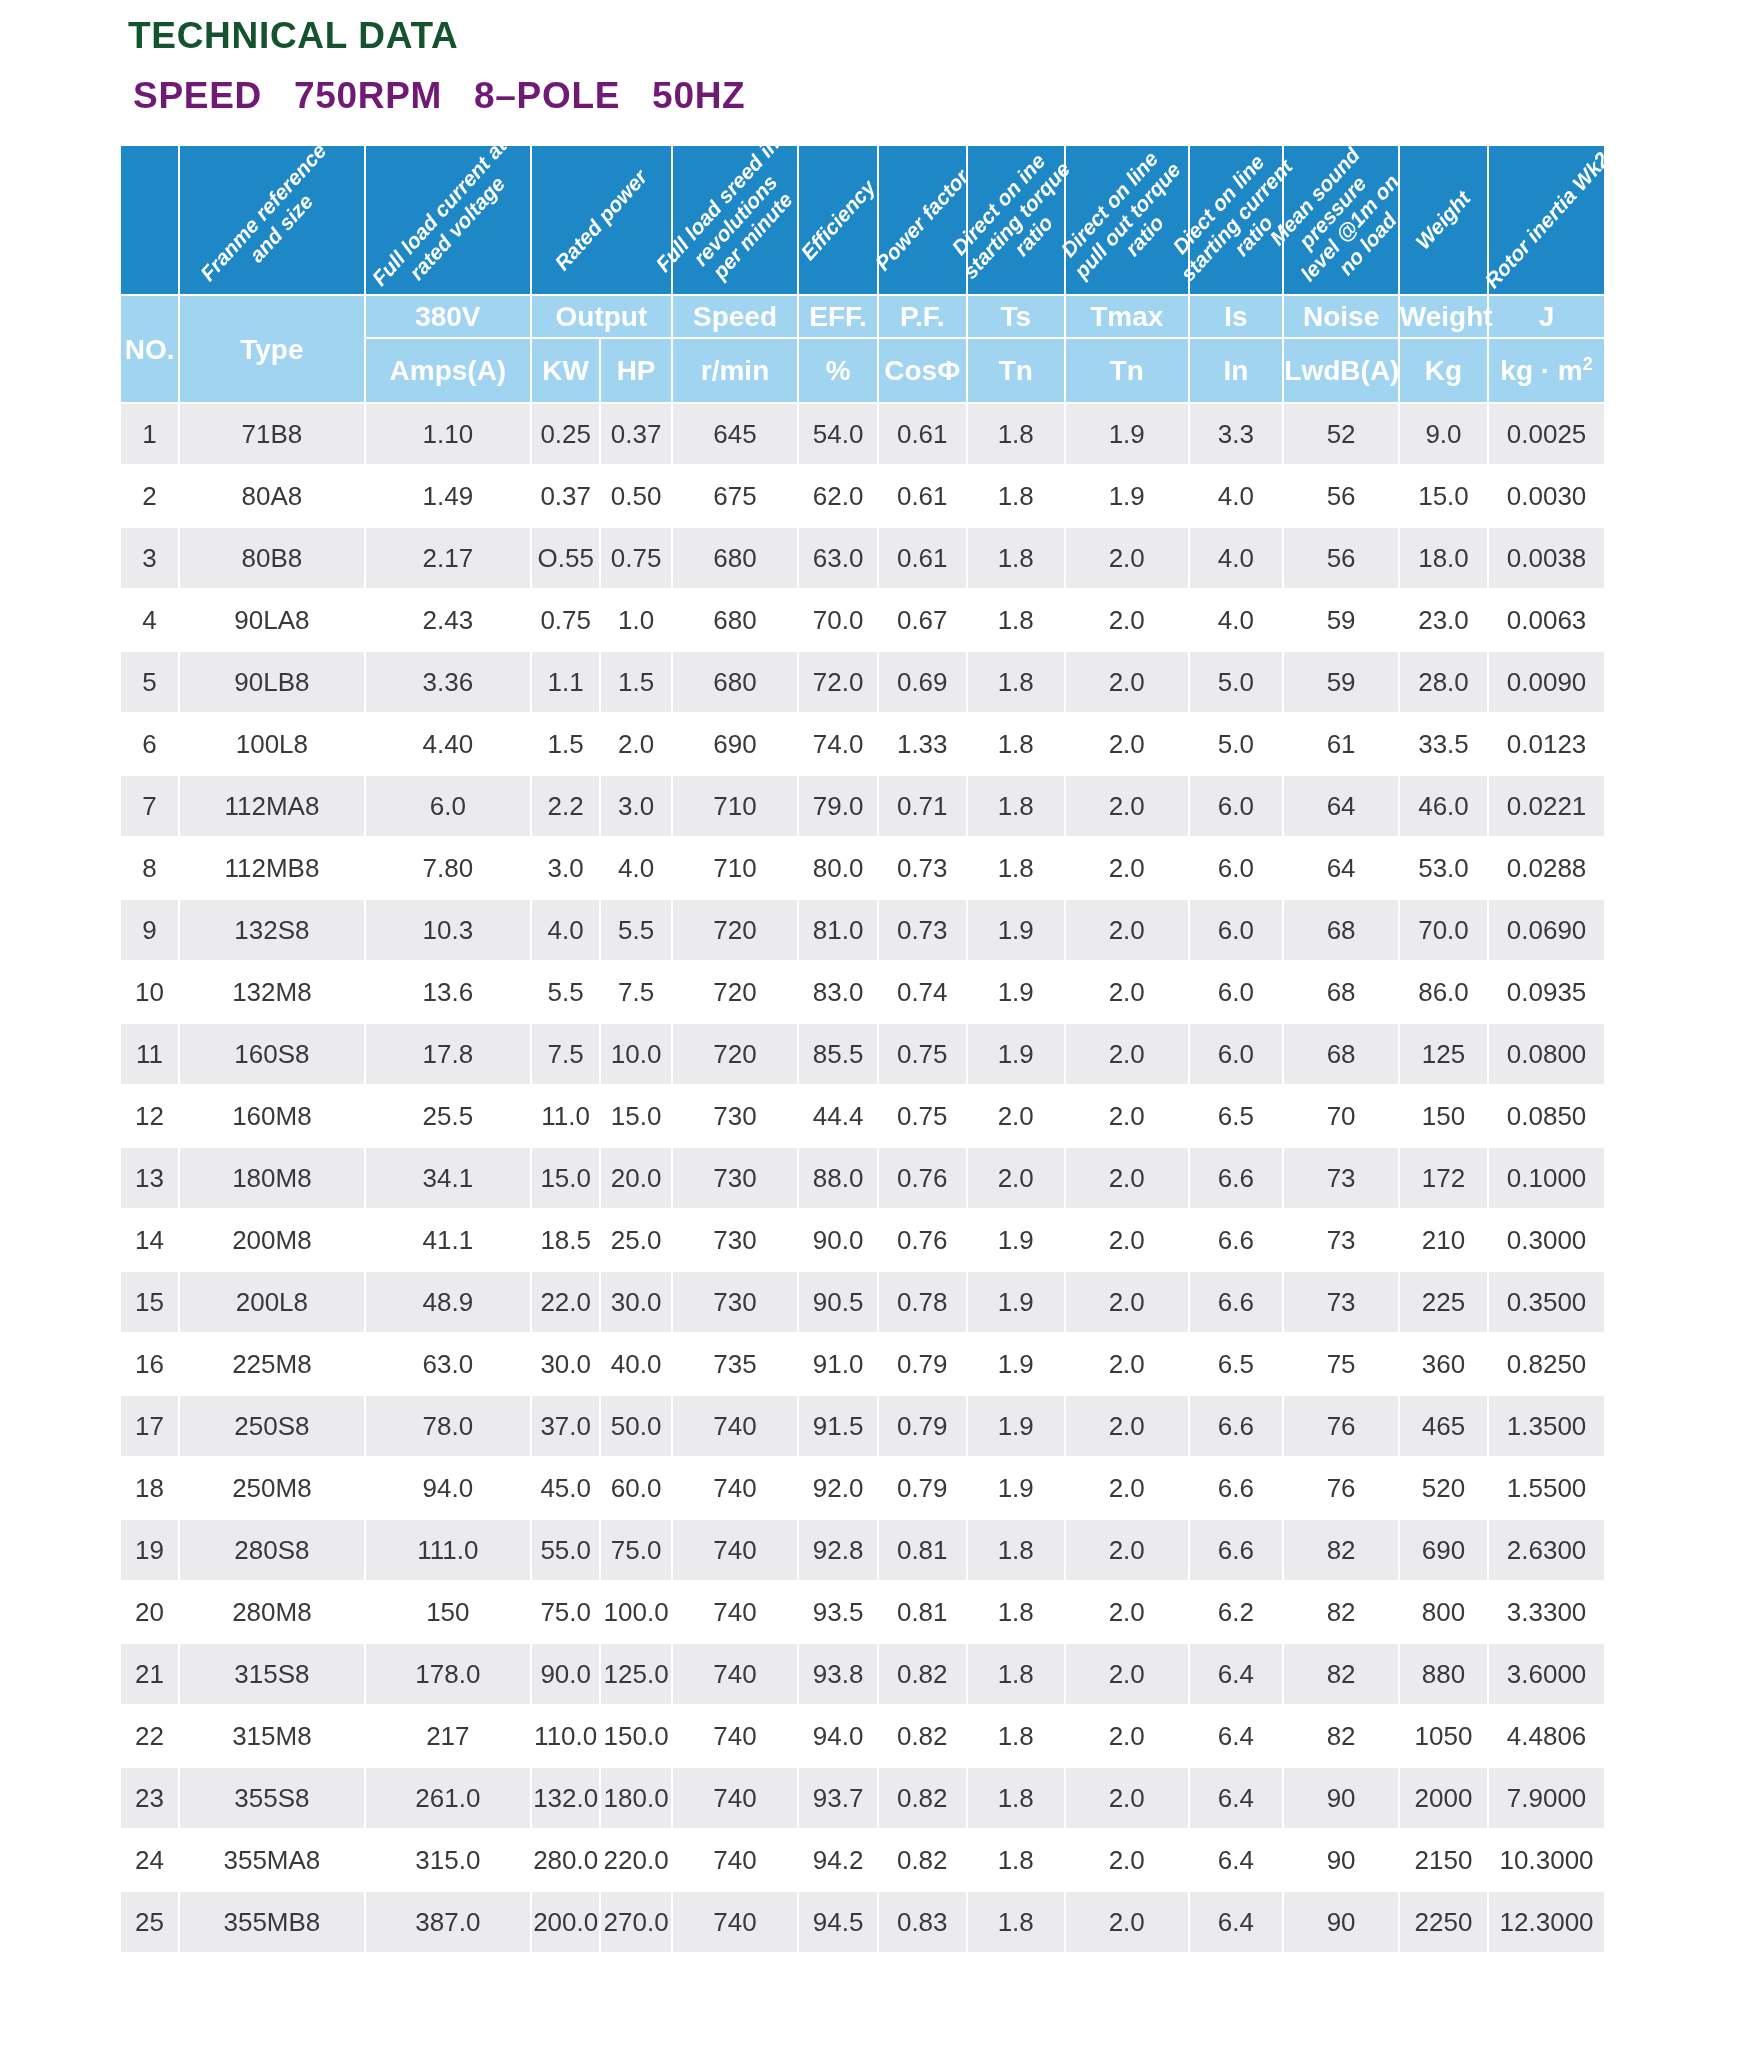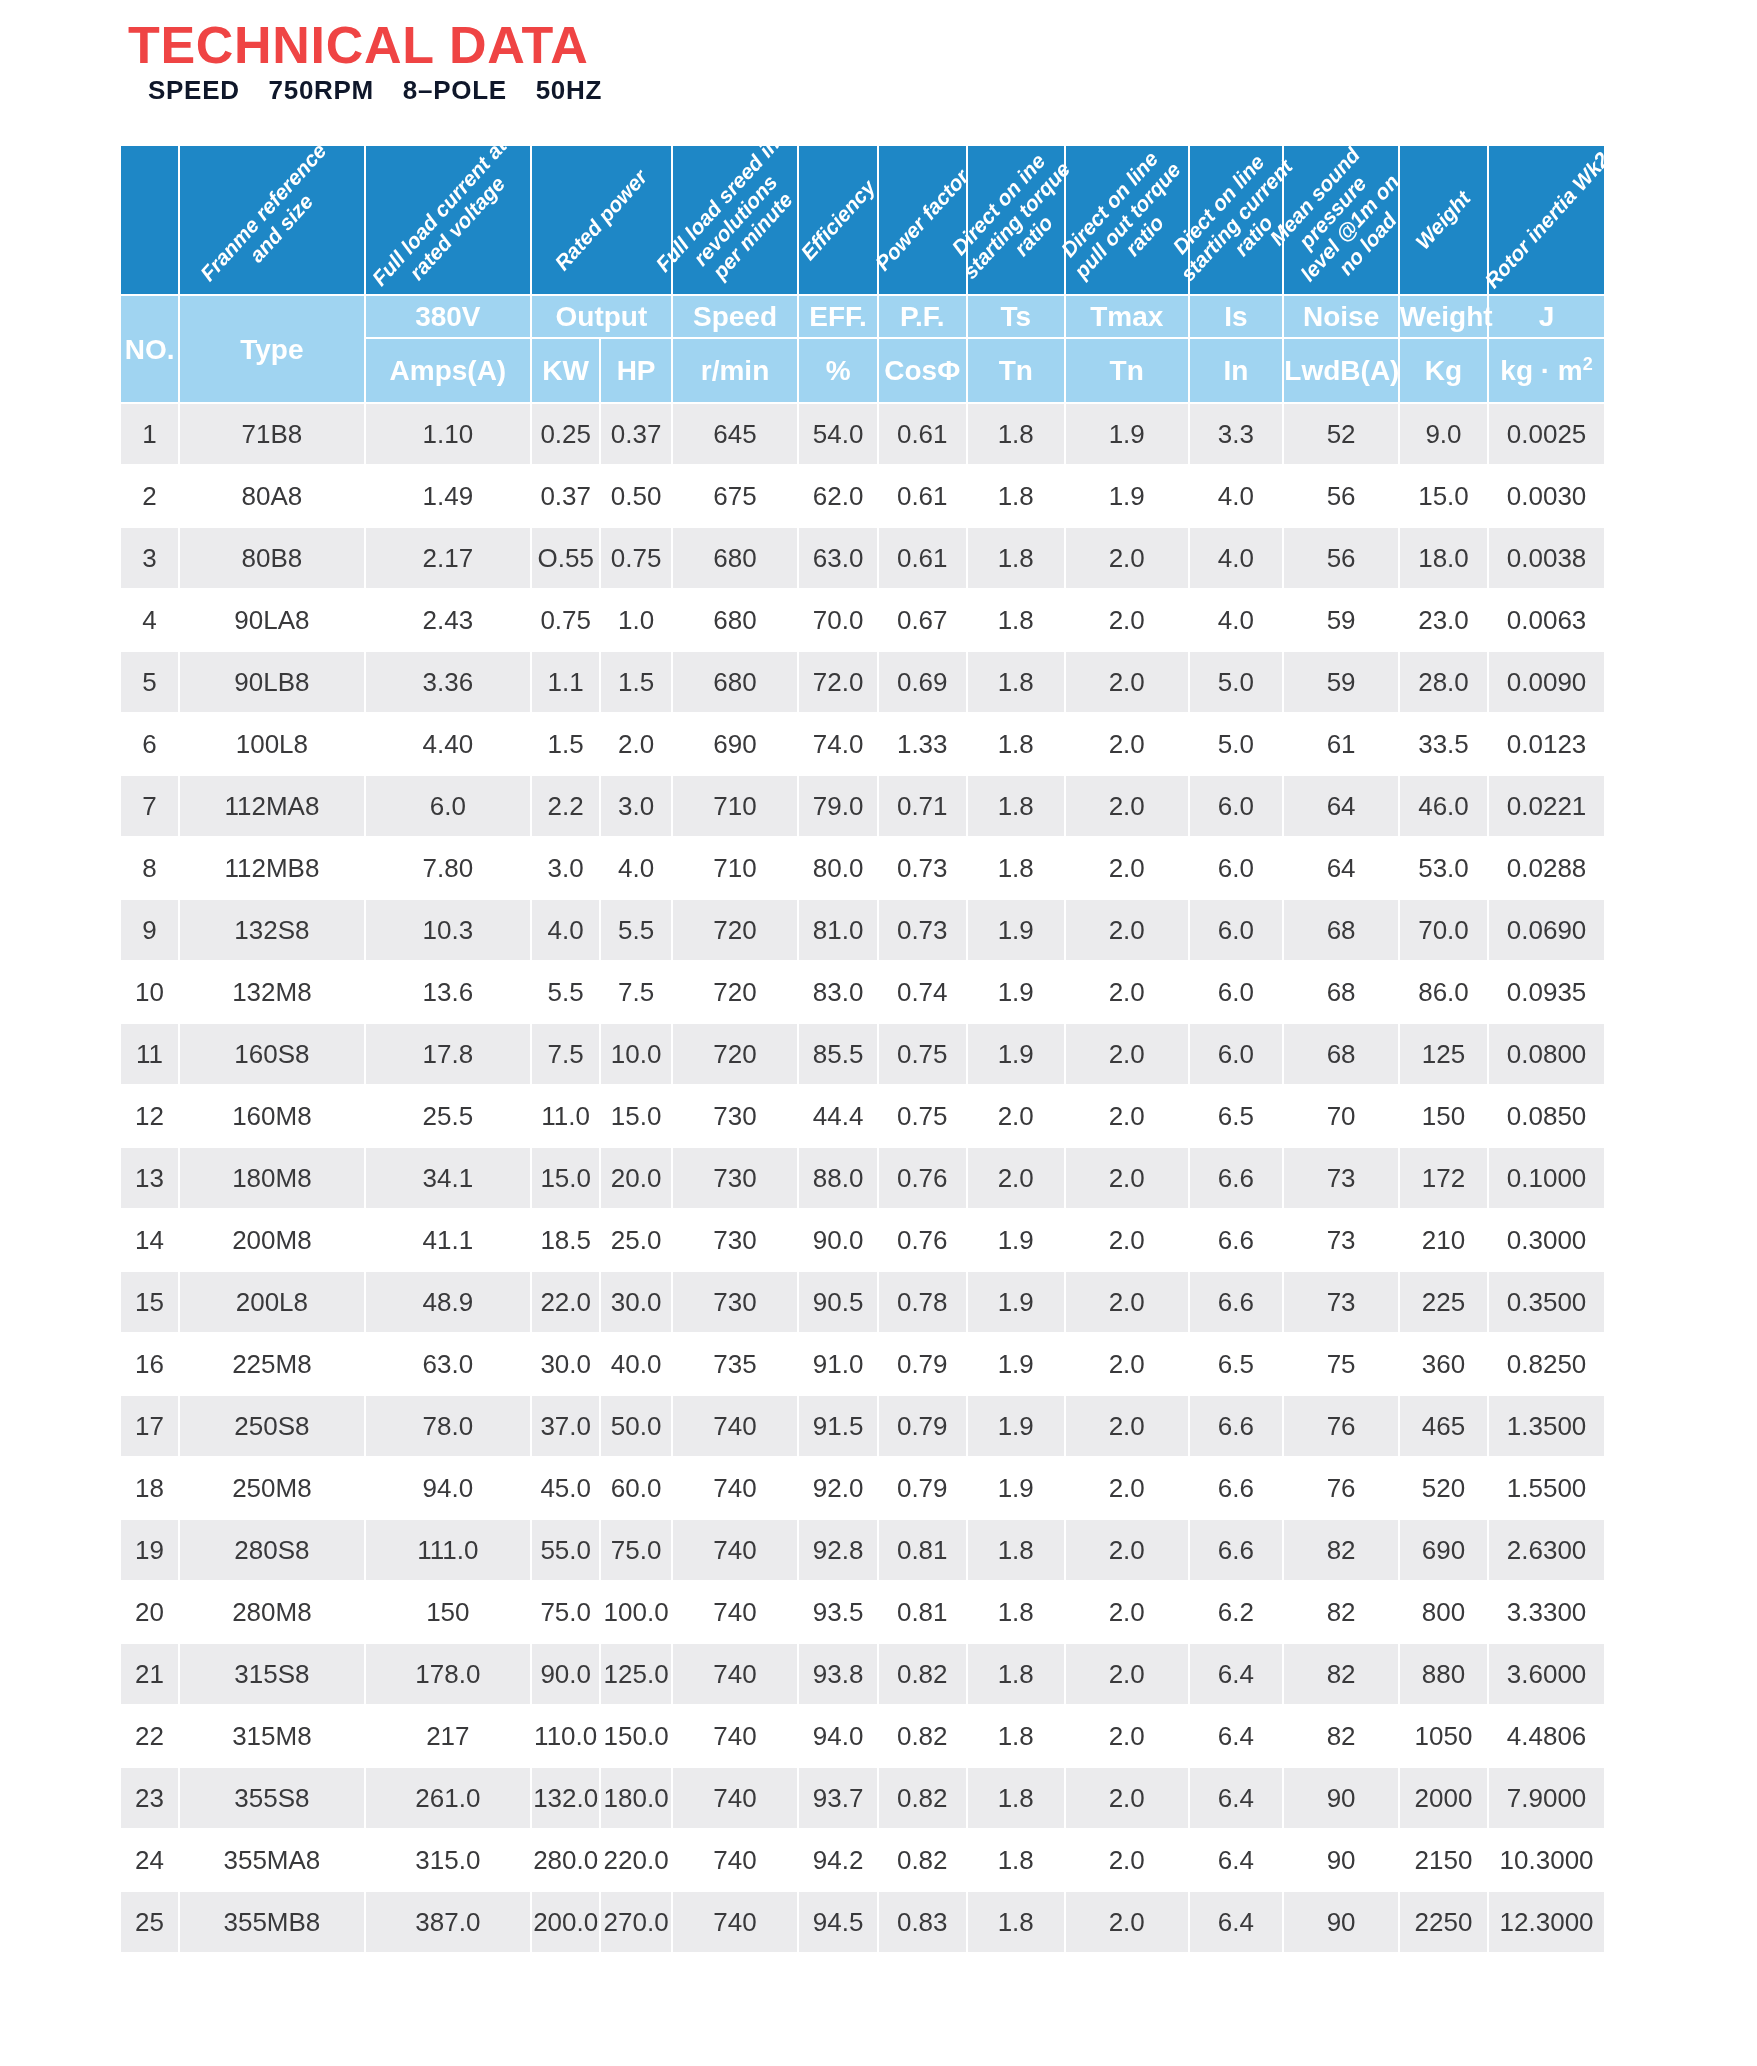--- a/index.html
+++ b/index.html
@@ -3,27 +3,27 @@
 <meta charset="utf-8">
 <style>
   html,body{margin:0;padding:0;background:#ffffff;}
   body{
     width:1757px;height:2066px;position:relative;
     font-family:"Liberation Sans", sans-serif;
     -webkit-font-smoothing:antialiased;
   }
   .title{
     position:absolute;left:128px;top:15.4px;
-    font-size:52px;font-weight:bold;letter-spacing:0.7px;
-    color:#ef4444;
+    font-size:37px;font-weight:bold;letter-spacing:0.7px;
+    color:#14532d;
   }
   .subtitle{
-    position:absolute;left:148px;top:75px;
-    font-size:26px;font-weight:bold;letter-spacing:0.7px;word-spacing:21px;
-    color:#0f172a;white-space:pre;
+    position:absolute;left:133px;top:75px;
+    font-size:37px;font-weight:bold;letter-spacing:0.7px;word-spacing:21px;
+    color:#701a75;white-space:pre;
   }
   .tech-table{
     position:absolute;left:119px;top:144px;width:1487px;
     border-collapse:separate;border-spacing:2.8px;table-layout:fixed;
   }
   
   th.diag{
     background:#1e87c6;height:148px;position:relative;padding:0;
   }
   .rot{

